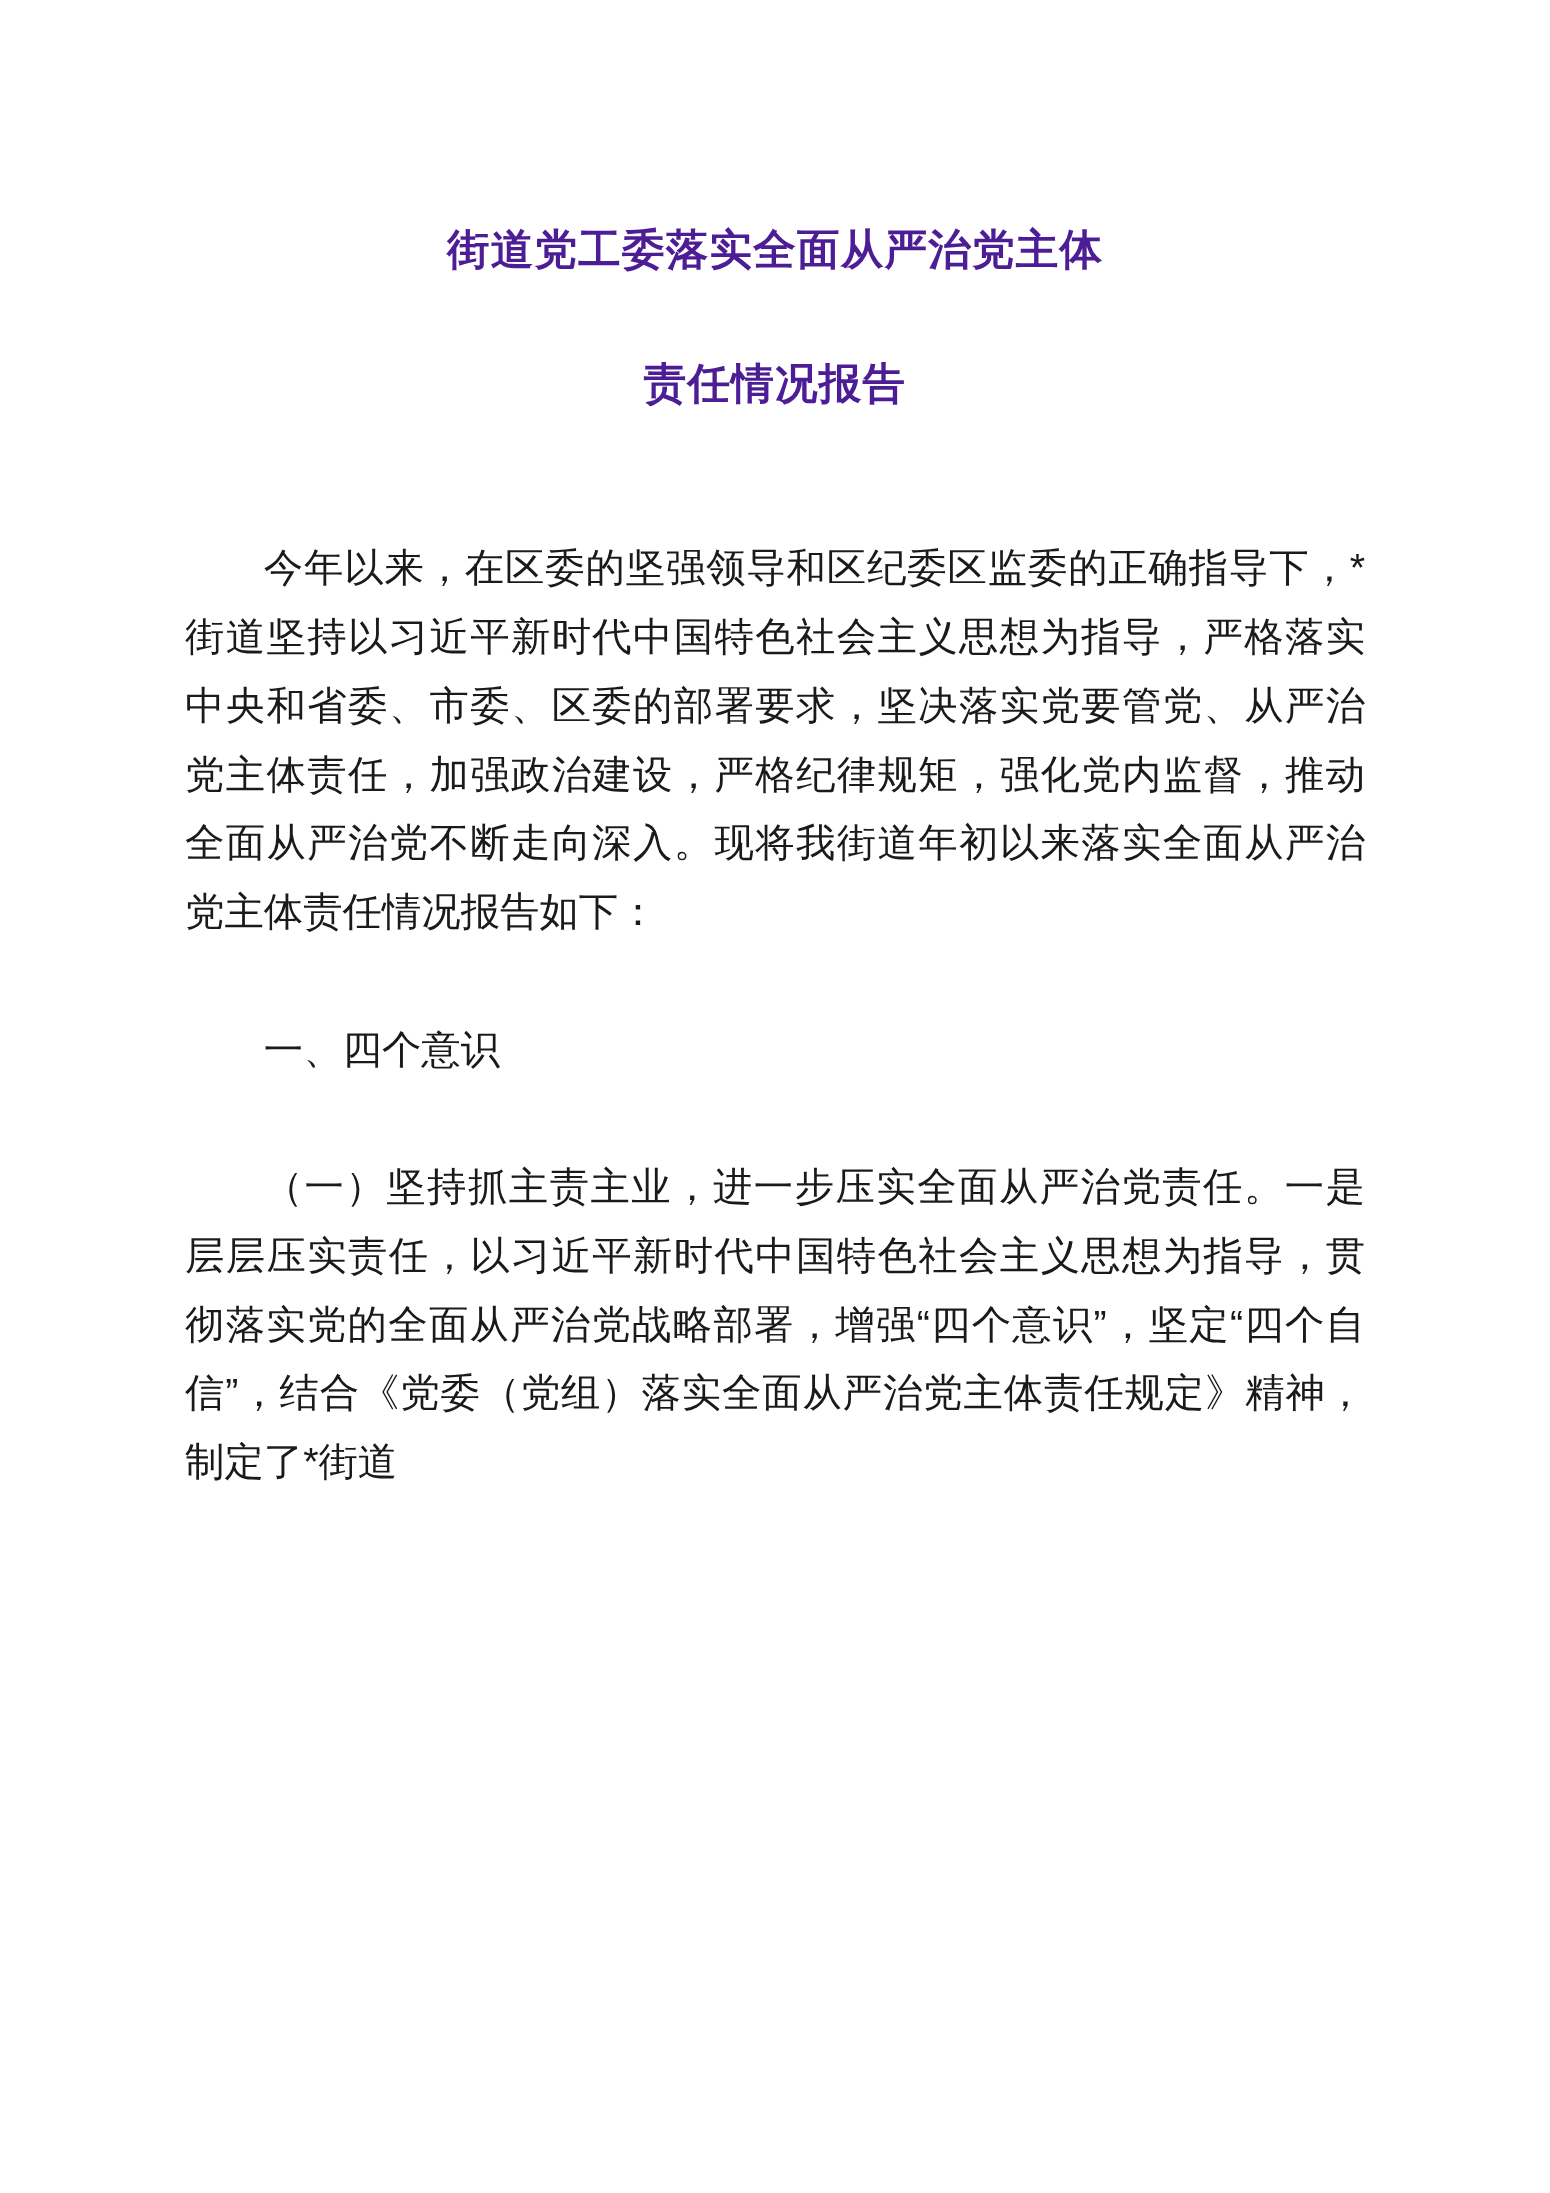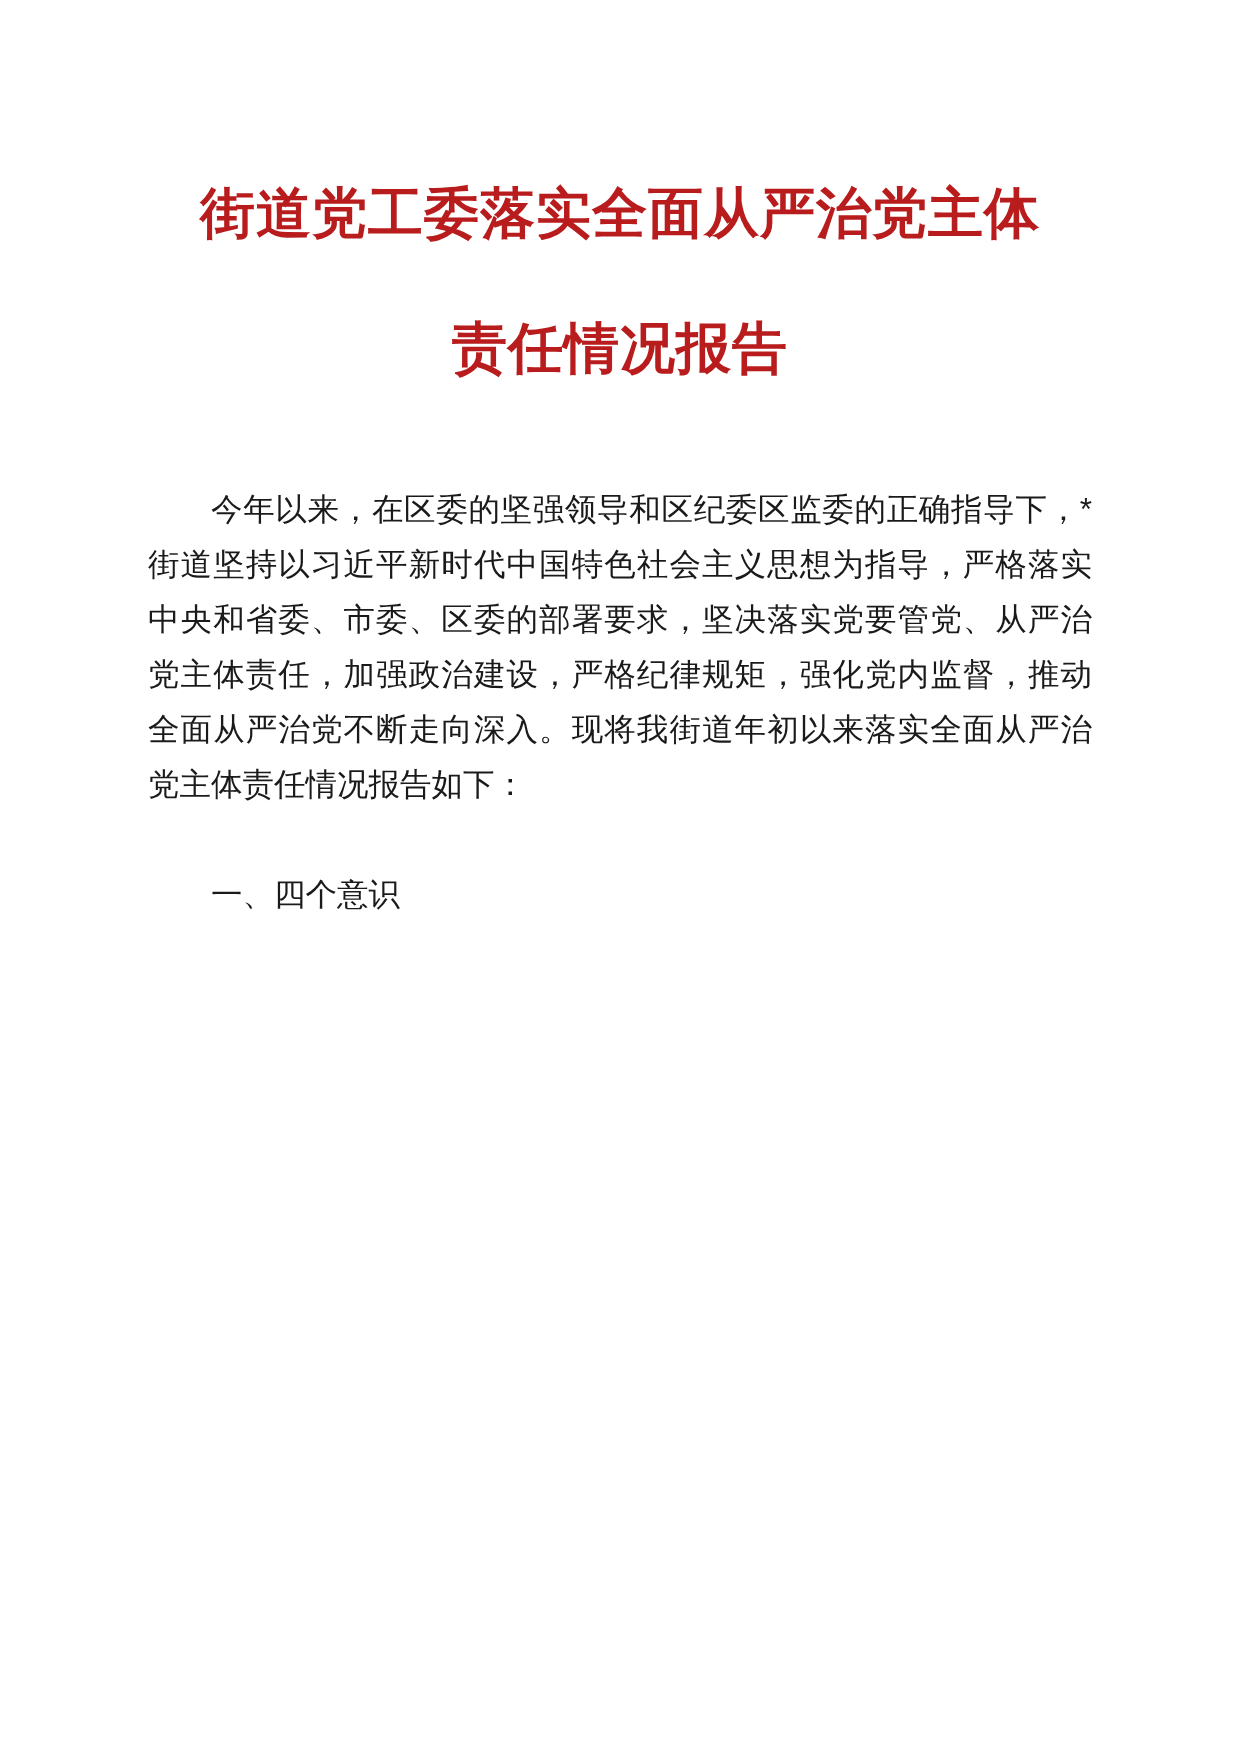--- a/index.html
+++ b/index.html
@@ -20,26 +20,26 @@
     box-sizing: border-box;
     overflow: hidden;
   }
   .content {
     position: absolute;
     left: 148px;
     top: 0;
     width: 944px;
   }
   .doc-title {
-    font-size: 55px;
+    font-size: 34px;
     font-weight: 700;
     text-align: center;
     letter-spacing: 1px;
     line-height: 1.3;
-    color: #b91c1c;
+    color: #4c1d95;
     white-space: nowrap;
   }
   .title-line-1 {
     margin-top: 178px;
   }
   .title-line-2 {
     margin-top: 63px;
   }
   .body-block {
     margin-top: 98px;
@@ -78,17 +78,18 @@
     <h1 class="doc-title title-line-1">街道党工委落实全面从严治党主体</h1>
 
     <h1 class="doc-title title-line-2">责任情况报告</h1>
 
     <div class="body-block">
 
       <p class="para indent">今年以来，在区委的坚强领导和区纪委区监委的正确指导下，*街道坚持以习近平新时代中国特色社会主义思想为指导，严格落实中央和省委、市委、区委的部署要求，坚决落实党要管党、从严治党主体责任，加强政治建设，严格纪律规矩，强化党内监督，推动全面从严治党不断走向深入。现将我街道年初以来落实全面从严治党主体责任情况报告如下：</p>
 
       <p class="heading spacer-para">一、四个意识</p>
 
+      <p class="para indent spacer-para">（一）坚持抓主责主业，进一步压实全面从严治党责任。一是层层压实责任，以习近平新时代中国特色社会主义思想为指导，贯彻落实党的全面从严治党战略部署，增强“四个意识”，坚定“四个自信”，结合《党委（党组）落实全面从严治党主体责任规定》精神，制定了*街道</p>
 
     </div>
 
   </div>
 </div>
 
 </body></html>

